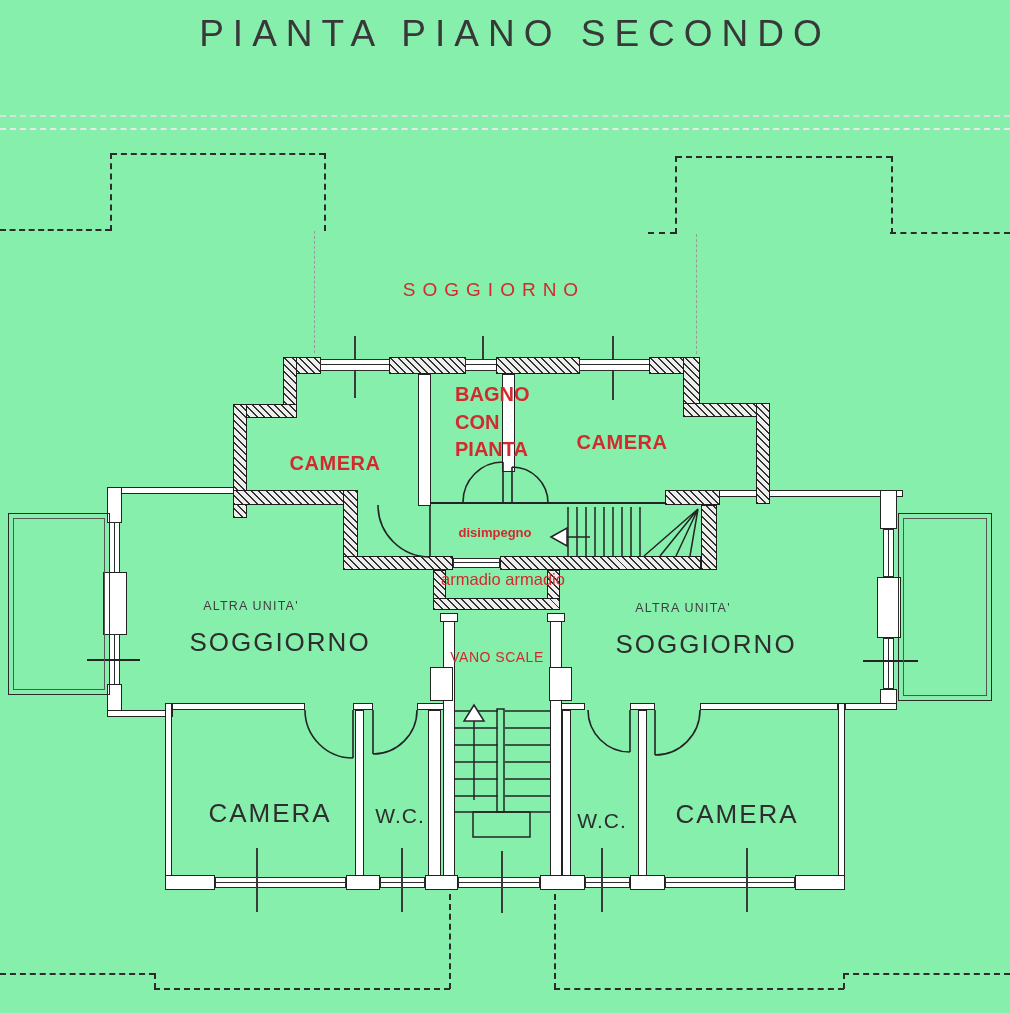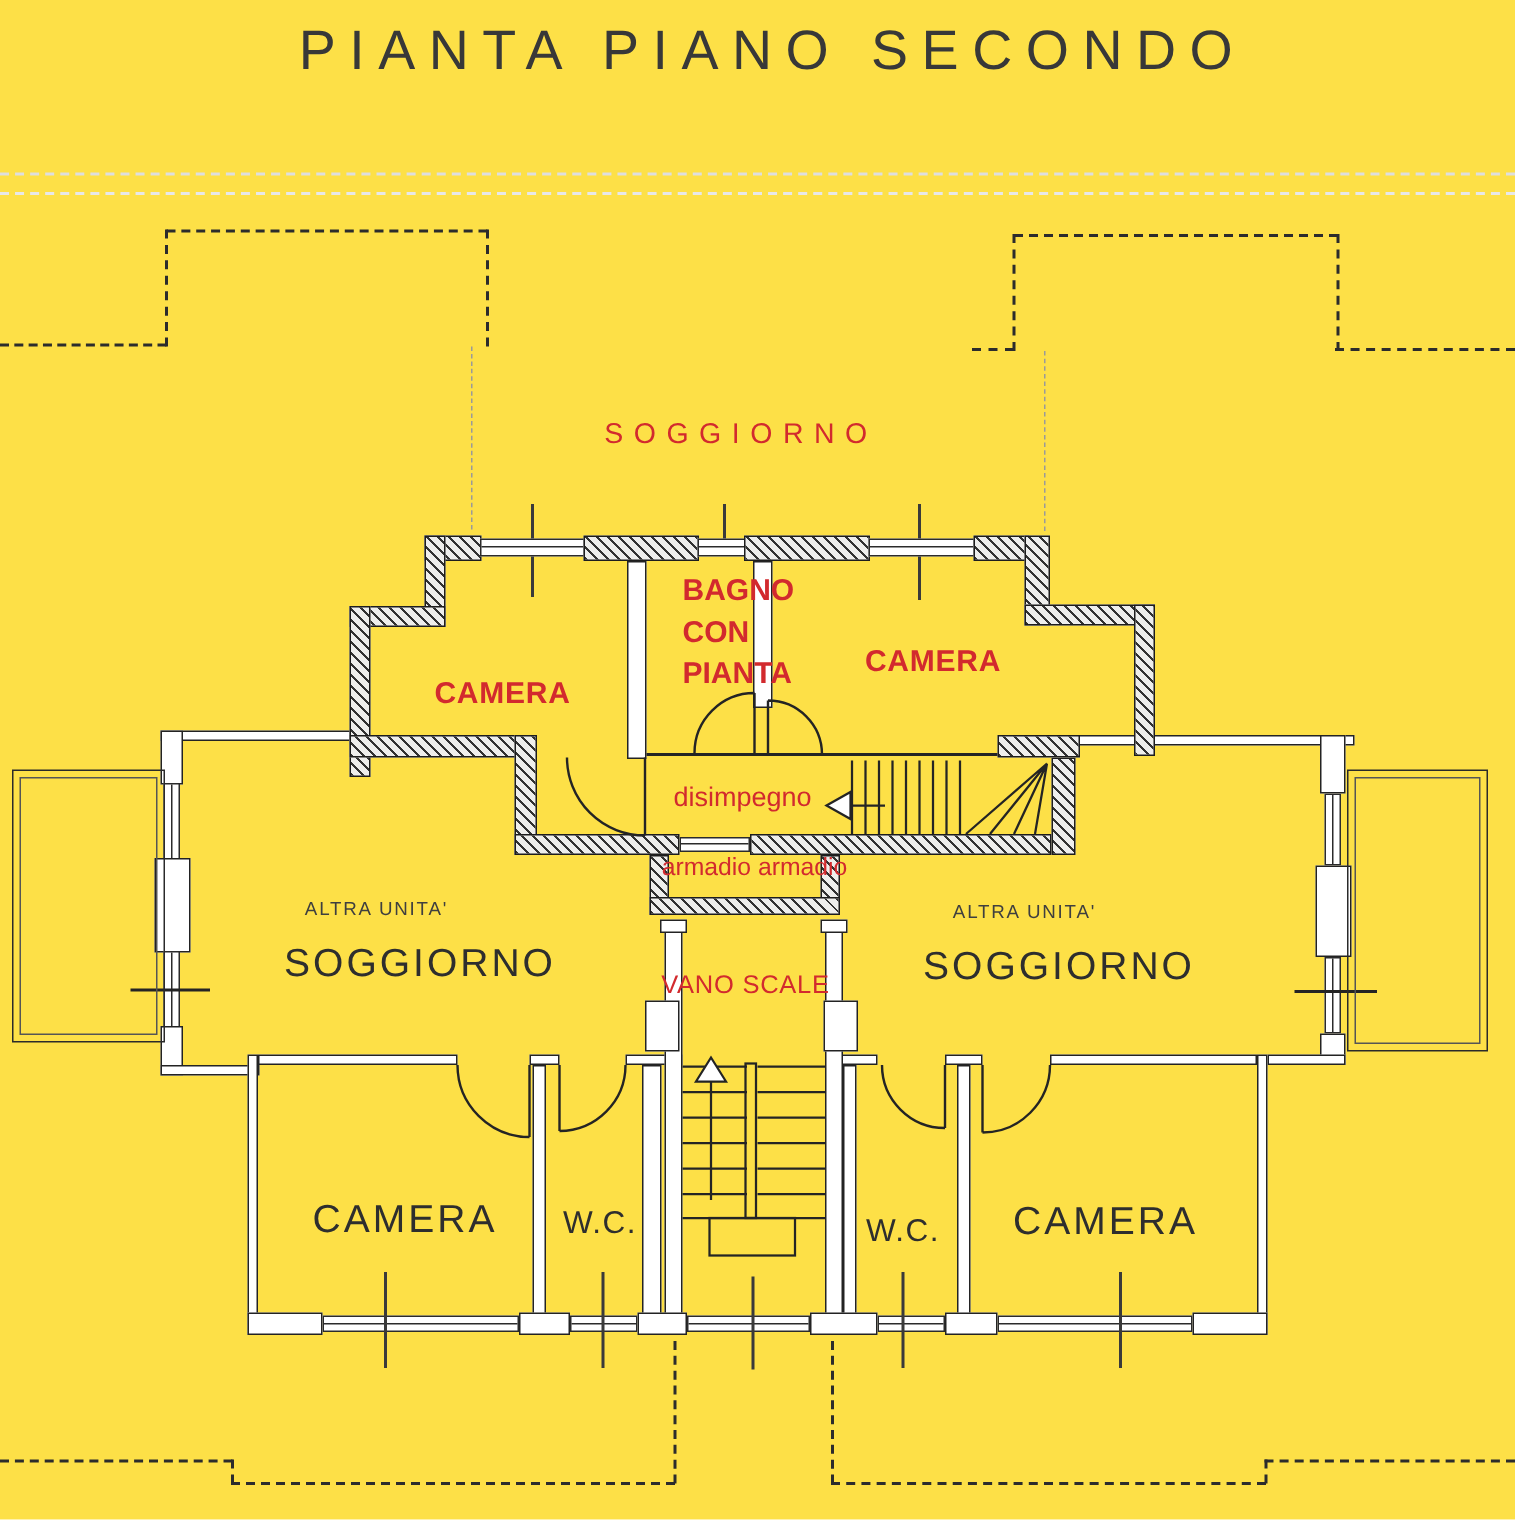--- a/index.html
+++ b/index.html
@@ -1,17 +1,17 @@
 <!DOCTYPE html>
 <html style="--label-red: #d22a2e; --ink: #2e2e2e;"><head>
 <meta charset="utf-8">
 <style>
   :root{ --label-red:#d22a2e; --ink:#2e2e2e; }
   html,body{margin:0;padding:0;background:#fff;}
-  .plan{position:relative;width:1010px;height:1013px;background:#fde047;overflow:hidden;
+  .plan{position:relative;width:1010px;height:1013px;background:#86efac;overflow:hidden;
         font-family:"Liberation Sans",sans-serif;}
   .plan *{box-sizing:border-box;}
   
   .hw{position:absolute;background:repeating-linear-gradient(45deg,rgba(40,40,40,.95) 0 1.4px,rgba(255,255,255,0) 1.4px 5.2px),#eeeeec;border:1.5px solid #1d1d1d;}
   
   .wd{position:absolute;background:#fff;border:1.4px solid #232323;}
   
   .ln{position:absolute;background:#242424;}
   .tick{position:absolute;background:#3a3a3a;}
   
@@ -30,23 +30,23 @@
   .title{position:absolute;left:515px;top:13px;transform:translateX(-50%);font-size:37px;
          letter-spacing:9px;color:#383838;white-space:nowrap;}
   .lbl{position:absolute;transform:translate(-50%,-50%);color:var(--ink);white-space:nowrap;}
   .lblr{position:absolute;transform:translate(-50%,-50%);color:var(--label-red);white-space:nowrap;}
   .big{font-size:26px;letter-spacing:2px;}
   .med{font-size:21px;letter-spacing:1px;}
   .small{font-size:12.5px;letter-spacing:1.2px;color:#3f3f3f;}
   .terr{font-size:19px;letter-spacing:7px;}
   .rbold{font-weight:bold;font-size:20px;letter-spacing:.5px;}
   .bagno{transform:none;text-align:left;white-space:pre-line;font-weight:bold;font-size:20px;line-height:1.38;}
-  .rreg{font-size:18px;}
+  .rreg{font-size:13px;font-weight:bold;}
   .cab{font-size:16.5px;}
-  .vano{font-size:17px;letter-spacing:.5px;}
+  .vano{font-size:14px;letter-spacing:.5px;}
 </style>
 </head>
 <body>
 
 <div class="plan">
 
   <div class="title">PIANTA PIANO SECONDO</div>
 
   <div class="faint" style="left:0;top:115px;width:1010px;"></div>
   <div class="faint" style="left:0;top:128px;width:1010px;border-top-color:#e8e8e8;"></div>

